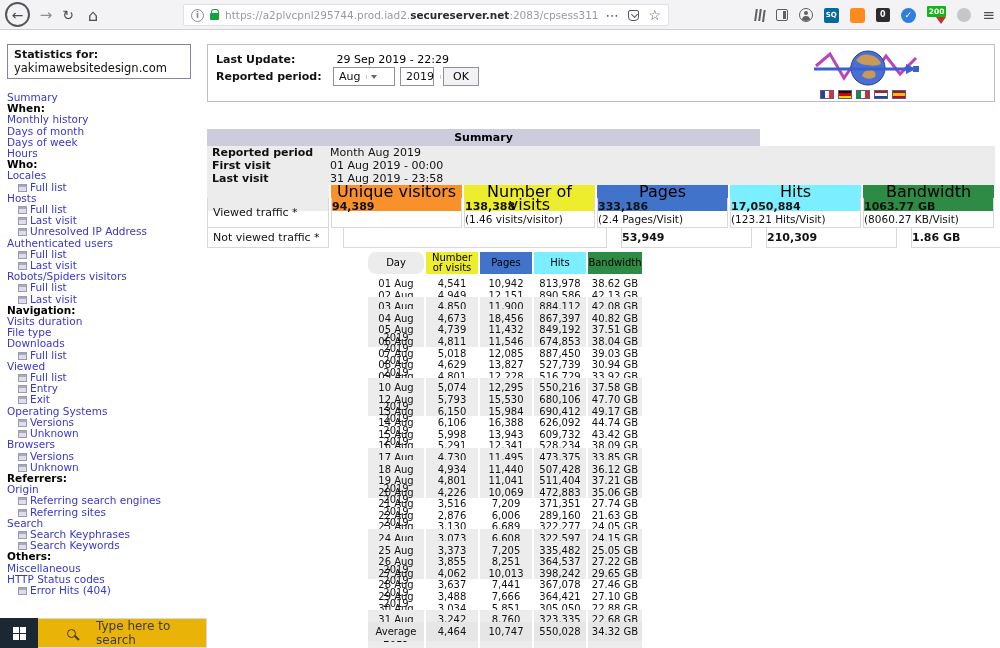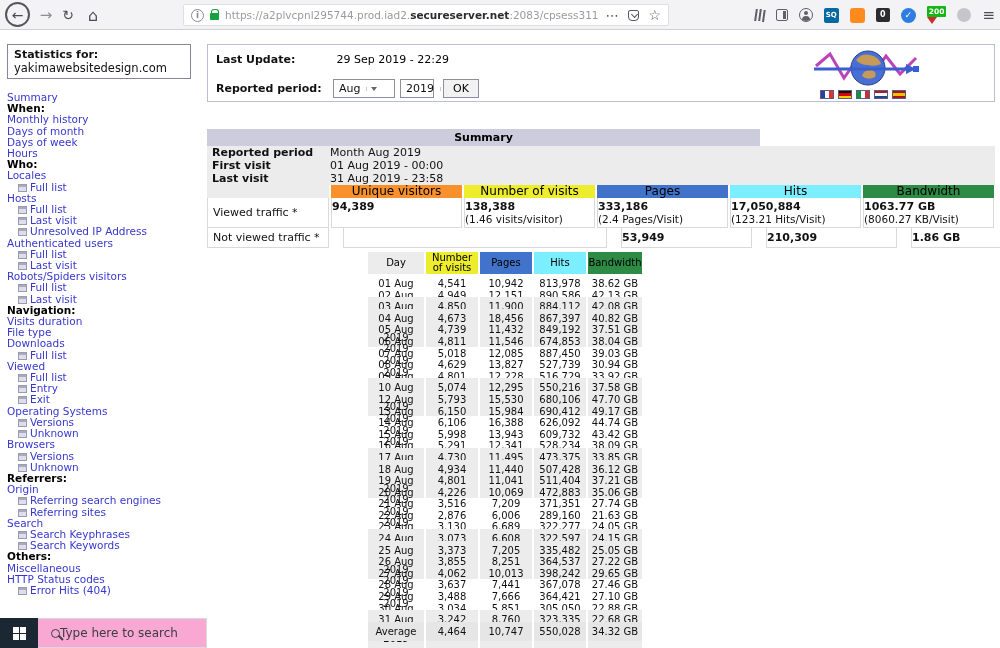--- a/index.html
+++ b/index.html
@@ -29,21 +29,21 @@
   .icon-reader{width:12px;height:12px;border:1.5px solid #5f5f64;border-radius:2px;position:relative}
   .icon-reader::before{content:"";position:absolute;top:1px;bottom:1px;right:1px;width:3px;background:#5f5f64}
   .icon-person{width:14px;height:14px;border:1.5px solid #5f5f64;border-radius:50%;position:relative;overflow:hidden}
   .icon-person::before{content:"";position:absolute;top:1.5px;left:50%;transform:translateX(-50%);width:4px;height:4px;border-radius:50%;background:#5f5f64}
   .icon-person::after{content:"";position:absolute;top:7px;left:50%;transform:translateX(-50%);width:8px;height:6px;border-radius:4px 4px 0 0;background:#5f5f64}
   .ext{display:flex;align-items:center;justify-content:center;cursor:pointer}
   .ext-sq{width:15px;height:15px;background:#0369a1;border-radius:2px;color:#fff;font:bold 7px/15px "DejaVu Sans",sans-serif;text-align:center}
   .ext-orange{width:15px;height:15px;background:#ff8a1e;border-radius:3px}
   .ext-zero{width:14px;height:14px;background:#2c2c2e;border-radius:2px;color:#fff;font:bold 8px/14px "DejaVu Sans",sans-serif;text-align:center}
   .ext-check{width:15px;height:15px;background:#2f7de1;border-radius:50%;color:#fff;font:bold 9px/15px "DejaVu Sans",sans-serif;text-align:center}
-  .ext-200{display:flex;flex-direction:column;align-items:flex-start}
+  .ext-200{display:flex;flex-direction:column;align-items:flex-end}
   .ext-200 .badge{background:#14b814;color:#fff;font:bold 7.5px/11px "DejaVu Sans",sans-serif;padding:0 2px;border-radius:1px}
   .ext-200 .pin{width:0;height:0;border-left:5px solid transparent;border-right:5px solid transparent;border-top:7px solid #c9302c}
   .ext-gray{width:14px;height:14px;background:#c6c6ca;border-radius:50%}
   .burger{font-size:15px;color:#4c4c52;cursor:pointer}
 
   
   .sidebar{position:absolute;top:30px;left:0;width:206px;height:588px;padding:14px 0 0 7px}
   .stats-box{width:184px;border:1px solid #86869a;padding:3px 6px;font-size:11px;color:#111}
   .stats-box .lbl{font-weight:bold}
   .stats-box .dom{font-size:11.5px}
@@ -51,21 +51,21 @@
   .menu .link{color:#3737cf;cursor:pointer}
   .menu .hdr{font-weight:bold;color:#000}
   .menu .sub{padding-left:11px}
   .subicon{display:inline-block;width:9px;height:8px;border:1px solid #9a9ab0;background:linear-gradient(180deg,#aab 2px,#dde 2px);margin-right:3px;vertical-align:-1px}
 
   
   .main{position:absolute;left:207px;top:30px;width:790px}
   .hdrbox{position:relative;margin-top:14px;width:788px;height:58px;border:1px solid #b9bdd8;background:#fff;font-size:11px}
   .hrow{position:absolute;left:8px}
   .hrow1{top:8px}
-  .hrow2{top:34px;display:flex;align-items:center}
+  .hrow2{top:22px;display:flex;align-items:center}
   .hlabel{display:inline-block;width:117px;font-weight:bold;color:#111}
   .selectbox{display:inline-flex;align-items:center;height:19px;border:1px solid #8f8f9d;background:#fff;padding:0 3px 0 5px;margin-right:5px;cursor:pointer}
   .selectbox .val{font-size:11px;color:#111}
   .selectbox .chev{margin-left:6px;border-left:1px solid #ccc;padding:0 2px 0 4px;display:flex;align-items:center}
   .selectbox .chev i{display:block;width:0;height:0;border-left:3.5px solid transparent;border-right:3.5px solid transparent;border-top:4px solid #666}
   .sel-month{width:62px}
   .sel-year{width:34px}
   .okbtn{height:19px;line-height:17px;padding:0 9px;border:1px solid #8f8f9d;background:#f2f2f2;font-size:11px;margin-left:4px;cursor:pointer}
   .logo{position:absolute;right:70px;top:1px;cursor:pointer}
   .flags{position:absolute;right:88px;top:45px;display:flex;gap:4px}
@@ -75,21 +75,21 @@
   .flag-italy{background:linear-gradient(90deg,#0a9246 33%,#fff 33% 66%,#ce2b37 66%)}
   .flag-netherlands{background:linear-gradient(180deg,#ae1c28 33%,#fff 33% 66%,#21468b 66%)}
   .flag-spain{background:linear-gradient(180deg,#aa151b 25%,#f1bf00 25% 75%,#aa151b 75%)}
 
   .sumtitle{margin-top:27px;width:553px;height:17px;background:#ccccdd;font-size:11px;font-weight:bold;text-align:center;line-height:17px;color:#000}
   .sumtable{width:788px;font-size:11px;color:#111}
   .inforow{display:grid;grid-template-columns:118px 1fr;background:#ececec;height:13px;line-height:13px;padding-left:5px}
   .inforow .il{font-weight:bold}
   .colhdr{display:grid;grid-template-columns:122px repeat(5,131px);column-gap:2px;height:13px;line-height:13px}
   .colhdr .spacer{background:#ececec}
-  .colhdr .col{text-align:center;font-size:12px;color:#000}
+  .colhdr .col{text-align:center;font-size:16px;color:#000}
   .valrow{display:grid;grid-template-columns:122px repeat(5,131px);column-gap:2px;margin-top:0}
   .nvrow{display:grid;grid-template-columns:122px 264px repeat(3,131px);column-gap:14px}
   .vlabel{border:1px solid #d9d9d9;border-top:none;padding-left:5px;display:flex;align-items:center}
   .cell{border:1px solid #d9d9d9;border-top:none;text-align:left;padding:2px 0}
   .cell .mainv{font-weight:bold}
   .cell .subv{font-weight:normal;font-size:10.5px}
   .nvrow .cell{padding:3px 0;font-weight:bold}
   .nvrow .empty{border:1px solid #d9d9d9;border-top:none}
 
   
@@ -101,21 +101,21 @@
   .drow.wkend span{background:#ececec}
   .drow.avg span{background:#e6e6e6}
 
   
   .taskbar{position:absolute;left:0;top:618px;width:207px;height:30px;display:flex}
   .start{width:38px;height:30px;background:#1b2733;display:flex;align-items:center;justify-content:center;cursor:pointer}
   .winlogo{position:relative;width:13px;height:13px}
   .winlogo i{position:absolute;width:6px;height:6px;background:#fff}
   .winlogo i:nth-child(1){left:0;top:0}.winlogo i:nth-child(2){right:0;top:0}
   .winlogo i:nth-child(3){left:0;bottom:0}.winlogo i:nth-child(4){right:0;bottom:0}
-  .tsearch{flex:1;background:#f9a8d4;border:1px solid #d9d9dc;border-left:none;display:flex;align-items:center;padding-left:13px;gap:0;cursor:text}
+  .tsearch{flex:1;background:#eab308;border:1px solid #d9d9dc;border-left:none;display:flex;align-items:center;padding-left:29px;gap:20px;cursor:text}
   .mag{width:9px;height:9px;border:1.5px solid #3f3f44;border-radius:50%;position:relative;flex:0 0 auto}
   .mag::after{content:"";position:absolute;width:6px;height:1.5px;background:#3f3f44;transform:rotate(45deg);right:-5px;bottom:-2px}
   .tsearch .txt{font-size:12px;color:#3c3c41}
 </style>
 </head>
 <body>
 
 <div class="topbar">
   <div class="navbtn backcirc">
       <span>←</span>
@@ -302,21 +302,21 @@
       <span class="vlabel">Not viewed traffic *</span>
       <span class="empty"></span>
     <span class="cell">53,949</span>
         <span class="cell">210,309</span>
         <span class="cell">1.86 GB</span>
       </div>
   </div>
 
   <div class="daily">
     <div class="dhead">
-        <span class="hc" style="background: rgb(236, 236, 236);">Day</span>
+        <span class="hc" style="background: rgb(236, 236, 236); border-radius: 8px;">Day</span>
         <span class="hc" style="background: rgb(237, 237, 45);">Number of visits</span>
         <span class="hc" style="background: rgb(66, 115, 202);">Pages</span>
         <span class="hc" style="background: rgb(123, 239, 255);">Hits</span>
         <span class="hc" style="background: rgb(46, 139, 69);">Bandwidth</span>
       </div>
     <div>
         <div class="drow">
           <span>01 Aug 2019</span>
           <span>4,541</span>
           <span>10,942</span>

